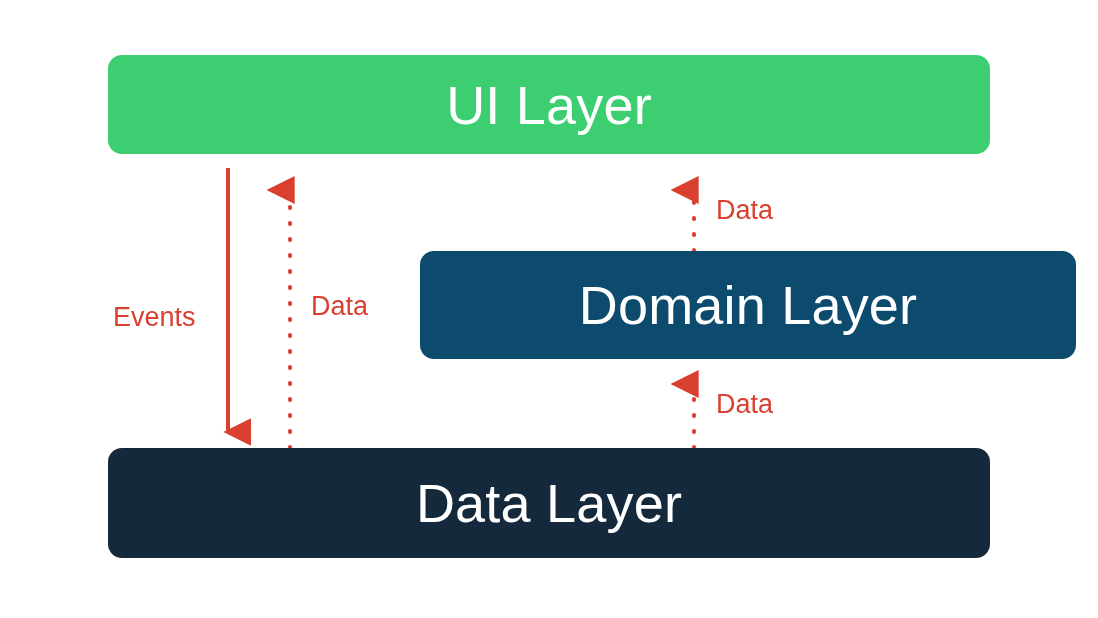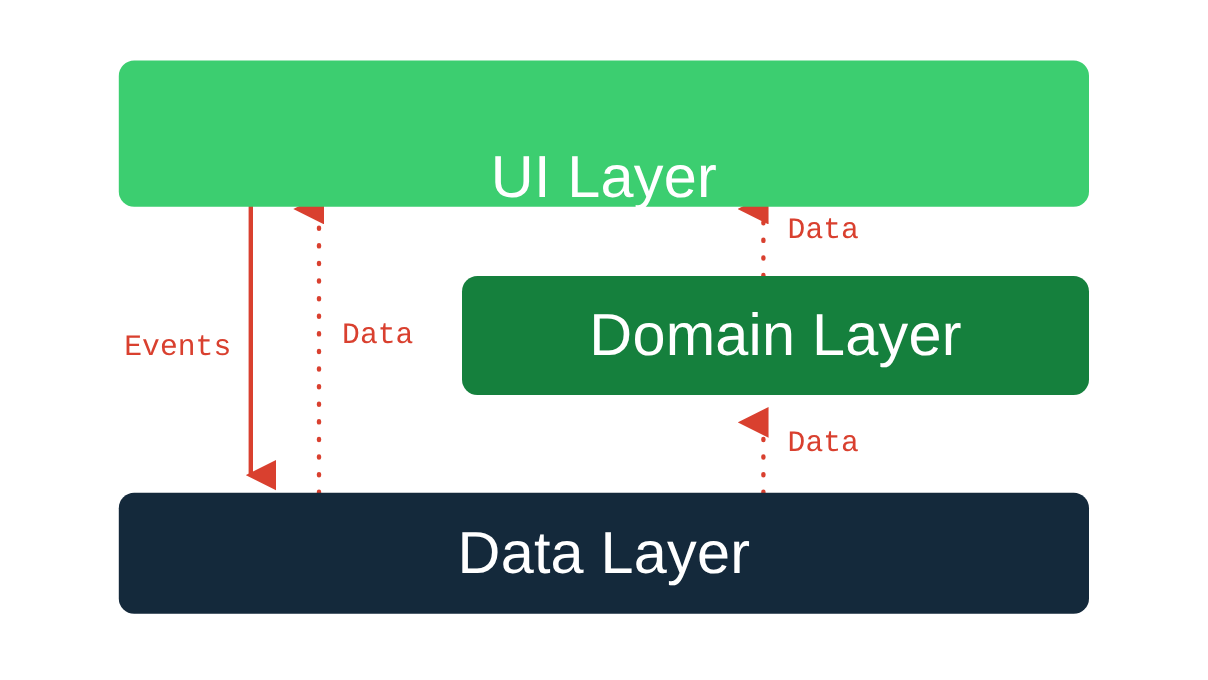--- a/index.html
+++ b/index.html
@@ -33,32 +33,31 @@
     font-weight: 400;
     letter-spacing: 0.2px;
     line-height: 1;
     white-space: nowrap;
   }
 
   #ui-layer-box {
     left: 108px;
     top: 55px;
     width: 882px;
-    height: 133px;
+    height: 99px;
     background: #3CCE70;
-    align-items: flex-end;
   }
   #ui-layer-box .layer-label { font-size: 54px; }
 
   #domain-layer-box {
     left: 420px;
     top: 251px;
-    width: 570px;
+    width: 656px;
     height: 108px;
-    background: #15803d;
+    background: #0c4a6e;
   }
   #domain-layer-box .layer-label { font-size: 54px; }
 
   #data-layer-box {
     left: 108px;
     top: 448px;
     width: 882px;
     height: 110px;
     background: #14293B;
   }
@@ -71,21 +70,21 @@
     top: 0;
     width: 1098px;
     height: 618px;
     pointer-events: none;
   }
 
   
   .edge-label {
     position: absolute;
     color: #D9402F;
-    font-family: Liberation Mono, monospace;
+    font-family: Liberation Sans, sans-serif;
     font-size: 27px;
     font-weight: 400;
     white-space: nowrap;
     line-height: 1;
   }
   #events-label      { left: 113px; top: 293px; margin-top: 11px; }
   #data-label-left   { left: 311px; top: 293px; }
   #data-label-top-right    { left: 716px; top: 197px; }
   #data-label-bottom-right { left: 716px; top: 391px; }
 

